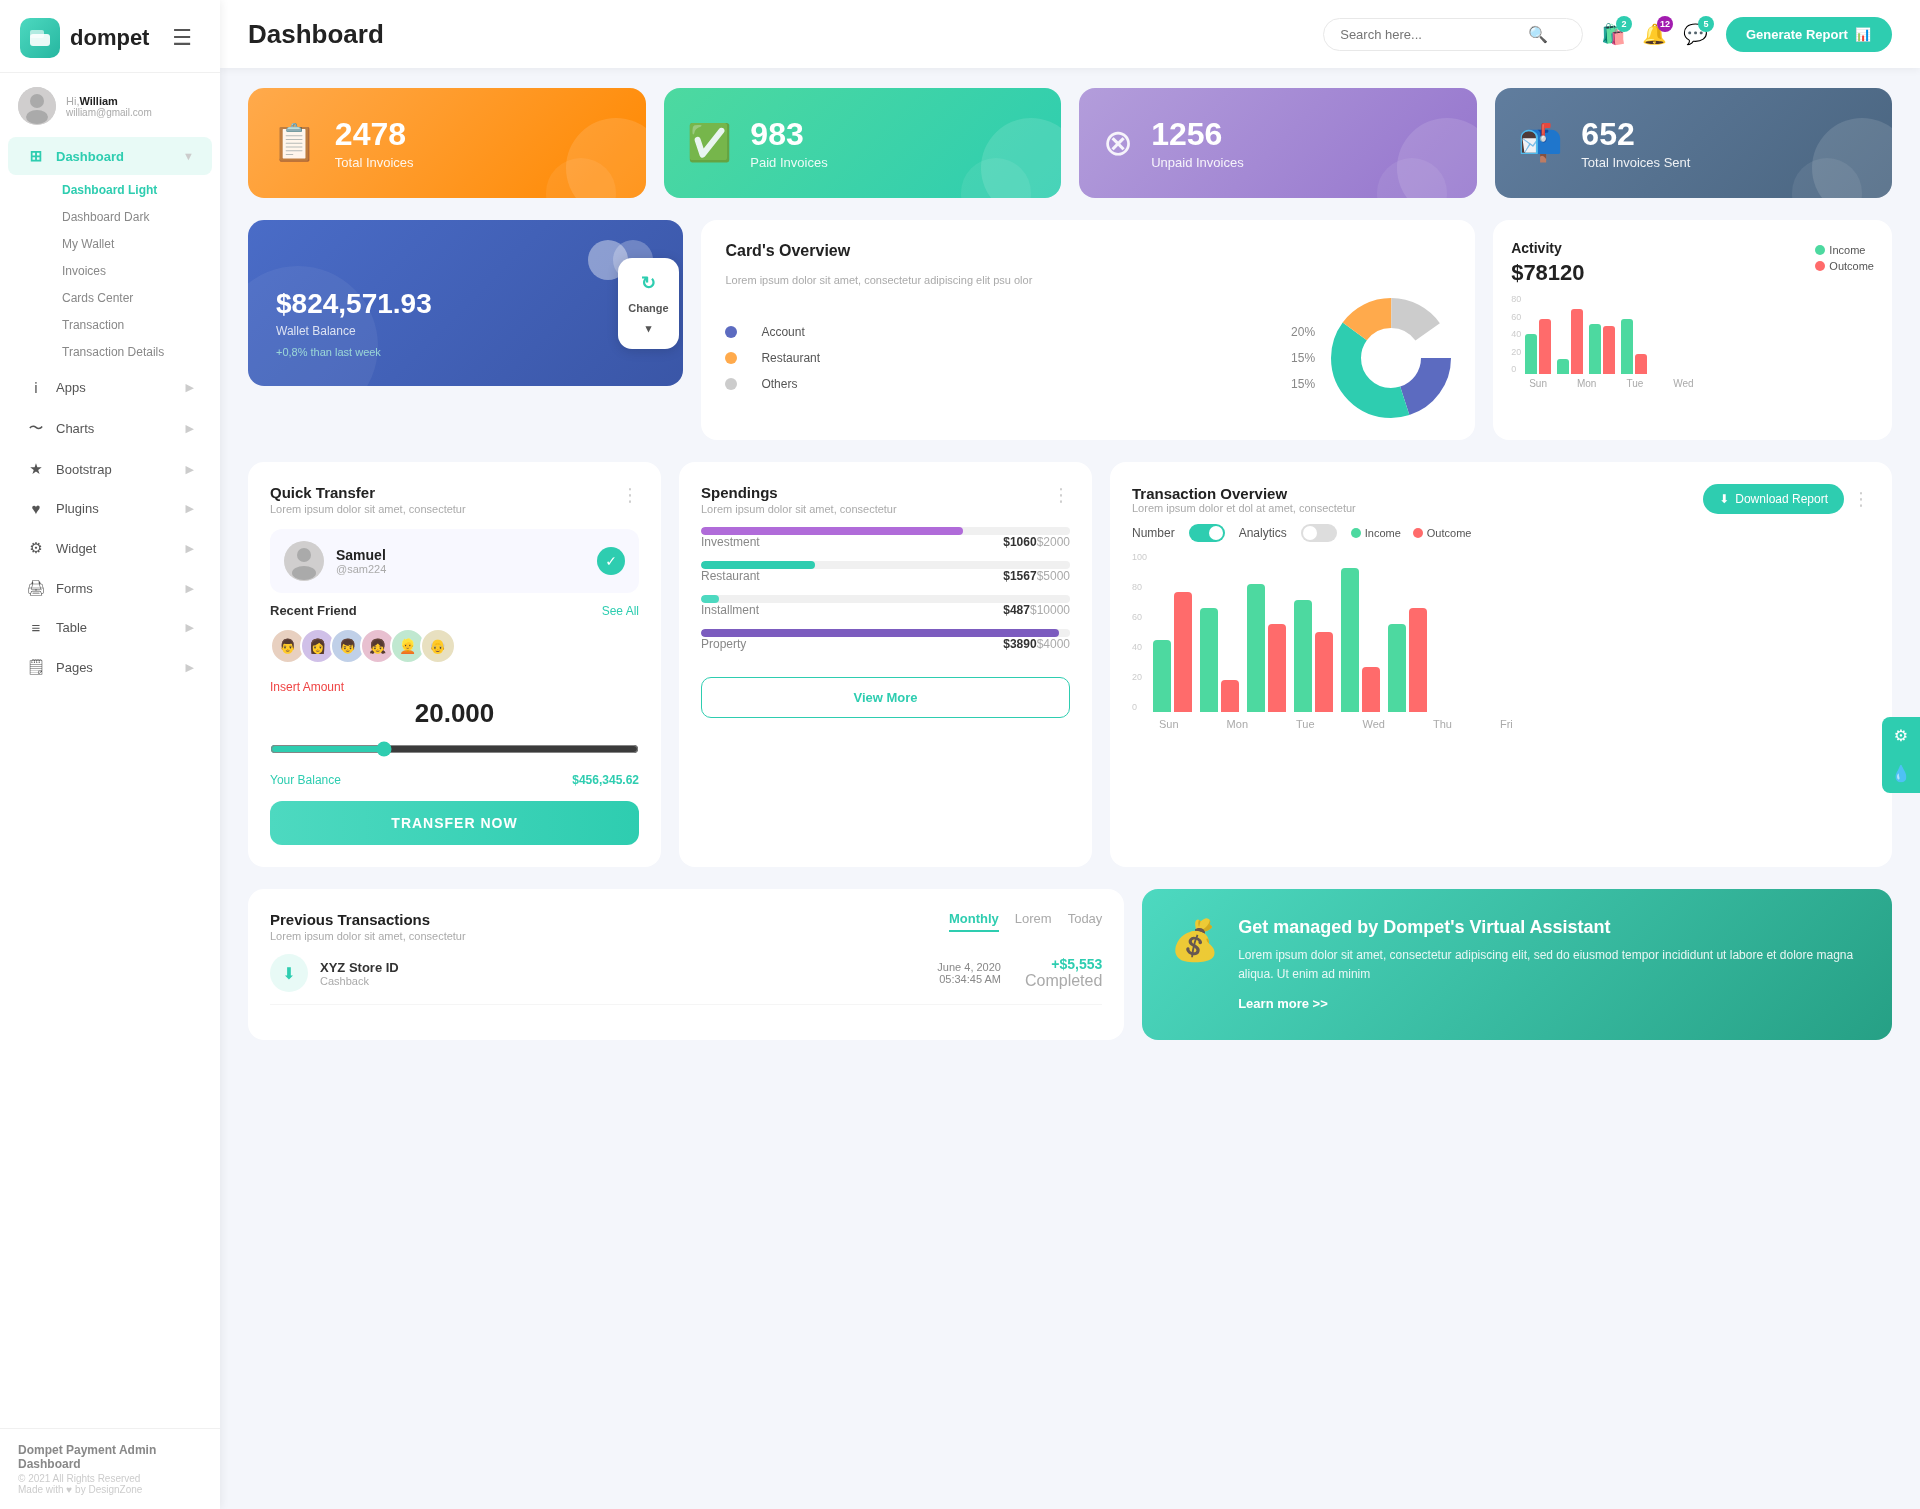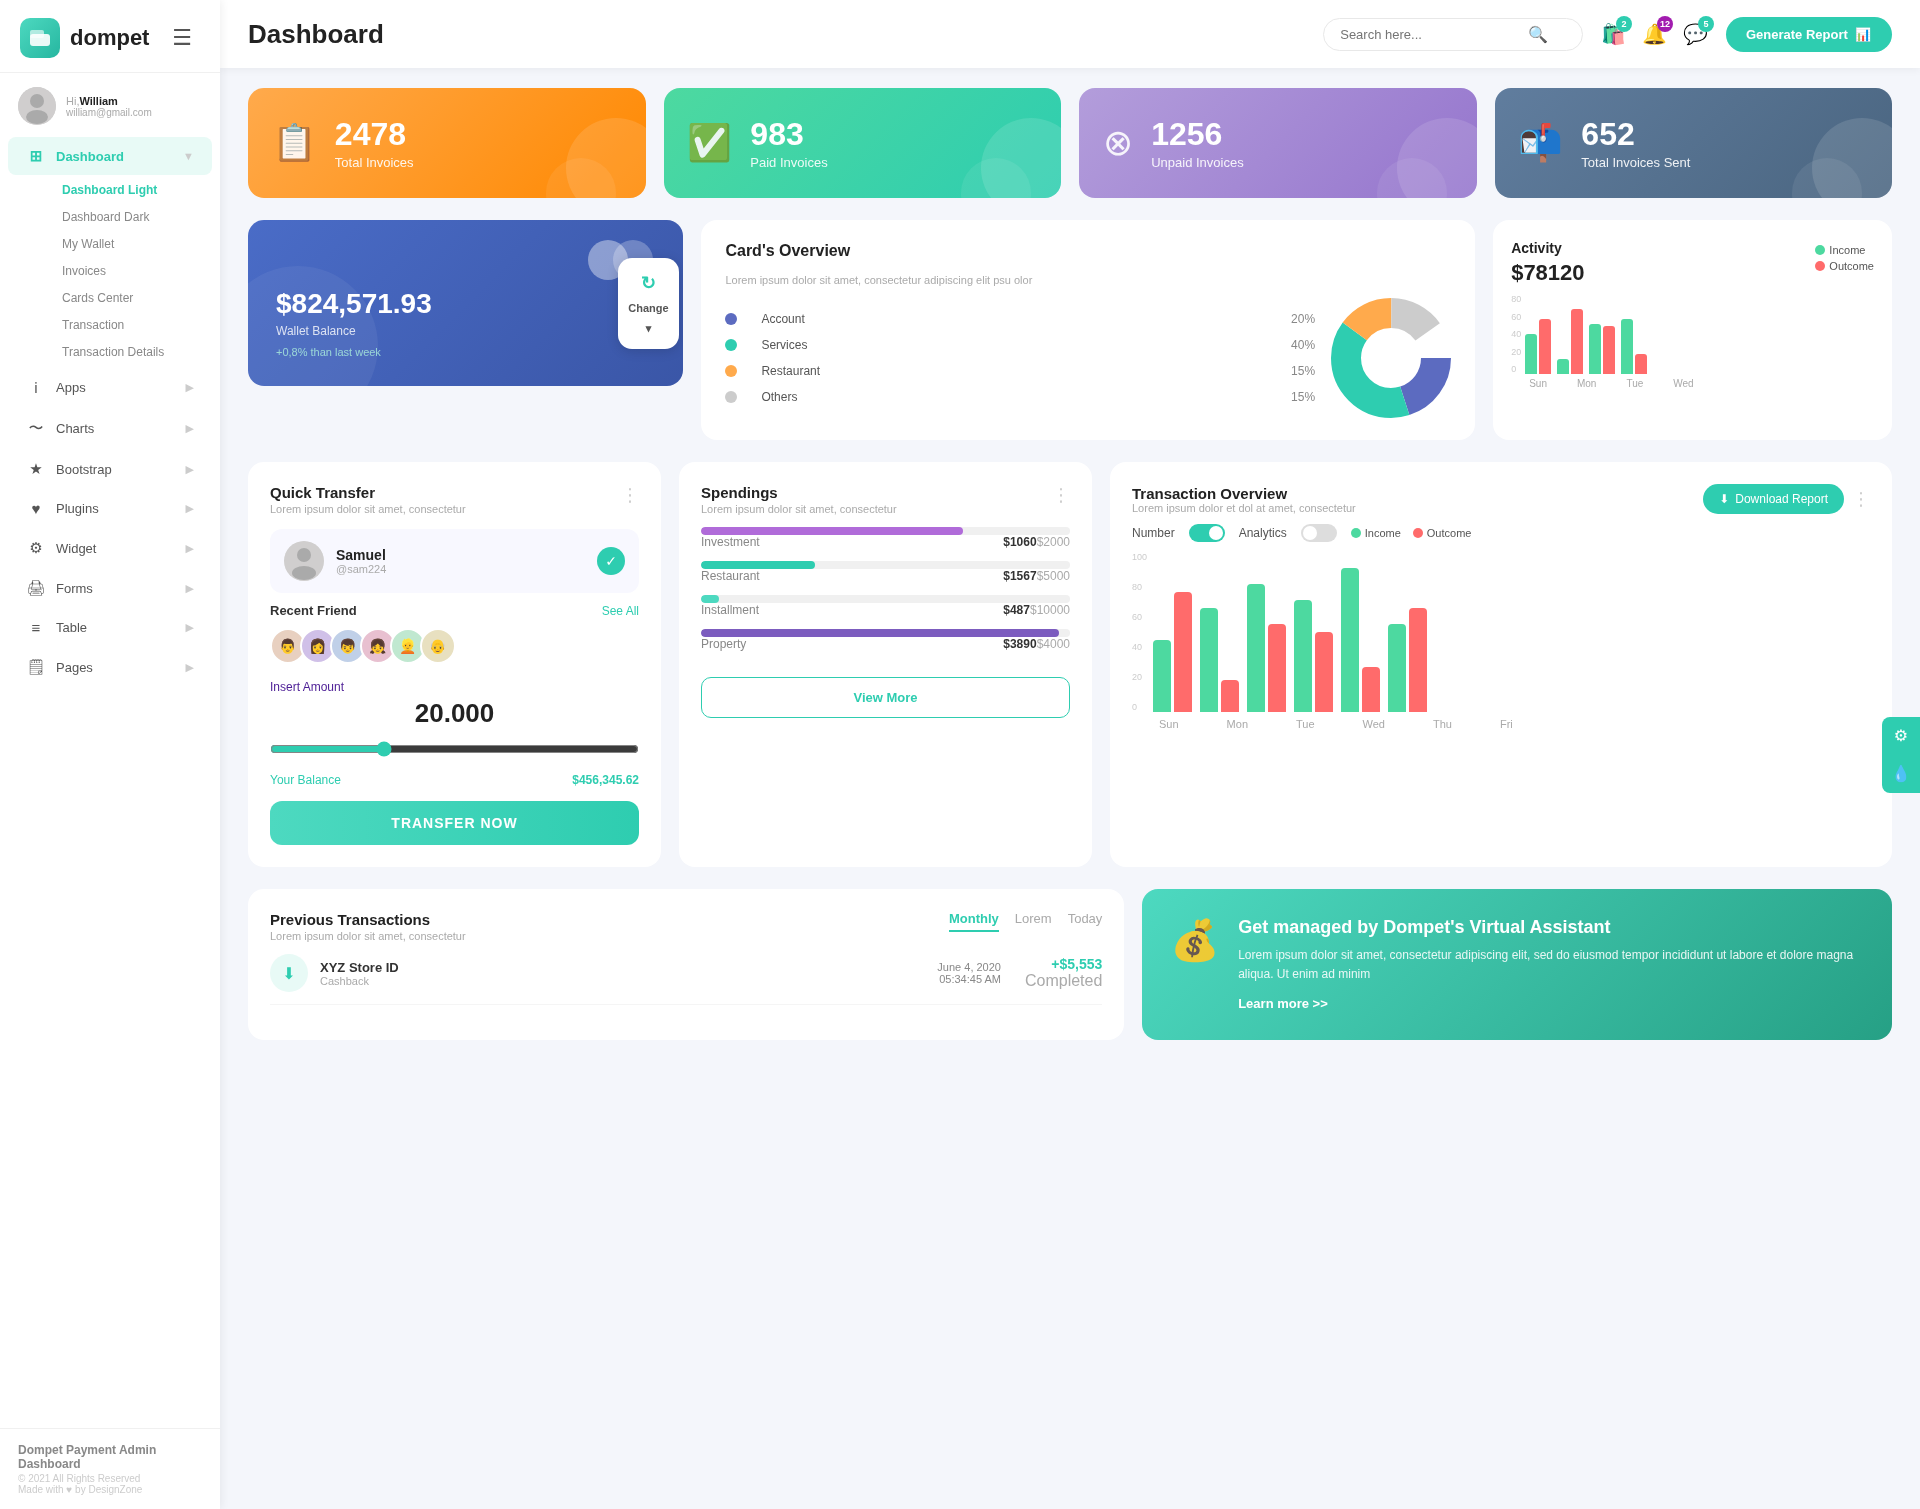--- a/index.html
+++ b/index.html
@@ -188,21 +188,21 @@
     }
     .transfer-avatar { width: 40px; height: 40px; border-radius: 50%; background: #ddd; overflow: hidden; display: flex; align-items: center; justify-content: center; font-size: 18px; }
     .transfer-name { font-size: 14px; font-weight: 700; color: #222; }
     .transfer-handle { font-size: 11px; color: #aaa; }
     .check-icon { margin-left: auto; width: 28px; height: 28px; background: #2ecdb0; border-radius: 50%; display: flex; align-items: center; justify-content: center; color: #fff; font-size: 14px; }
     .recent-header { display: flex; justify-content: space-between; align-items: center; margin-bottom: 10px; }
     .recent-title { font-size: 13px; font-weight: 600; color: #333; }
     .see-all { font-size: 12px; color: #2ecdb0; cursor: pointer; }
     .avatar-row { display: flex; gap: -4px; }
     .avatar-sm { width: 36px; height: 36px; border-radius: 50%; background: #ddd; border: 2px solid #fff; overflow: hidden; display: flex; align-items: center; justify-content: center; font-size: 14px; margin-right: -6px; }
-    .amount-label { font-size: 12px; color: #4c1d95; margin: 16px 0 4px; }
+    .amount-label { font-size: 12px; color: #ef4444; margin: 16px 0 4px; }
     .amount-value { font-size: 26px; font-weight: 700; color: #222; text-align: center; }
     .slider-container { margin: 12px 0; }
     .slider { width: 100%; accent-color: #2ecdb0; }
     .balance-row { display: flex; justify-content: space-between; font-size: 12px; }
     .balance-label { color: #2ecdb0; }
     .balance-value { color: #2ecdb0; font-weight: 600; }
     .transfer-btn {
       width: 100%; background: linear-gradient(90deg, #4dd9c0, #2ecdb0); color: #fff;
       border: none; border-radius: 12px; padding: 14px; font-size: 14px; font-weight: 700;
       cursor: pointer; margin-top: 14px; letter-spacing: 1px;
@@ -520,27 +520,20 @@
           <div class="overview-list">
             <div class="overview-item">
               <div class="overview-item-left">
                 <div class="dot" style="background:#5c6bc0;"></div>
                 <span>Account</span>
               </div>
               <span class="pct">20%</span>
             </div>
             <div class="overview-item">
               <div class="overview-item-left">
-                <div class="dot" style="background:#2ecdb0;"></div>
-                <span>Services</span>
-              </div>
-              <span class="pct">40%</span>
-            </div>
-            <div class="overview-item">
-              <div class="overview-item-left">
                 <div class="dot" style="background:#ffaa4c;"></div>
                 <span>Restaurant</span>
               </div>
               <span class="pct">15%</span>
             </div>
             <div class="overview-item">
               <div class="overview-item-left">
                 <div class="dot" style="background:#ccc;"></div>
                 <span>Others</span>
               </div>

